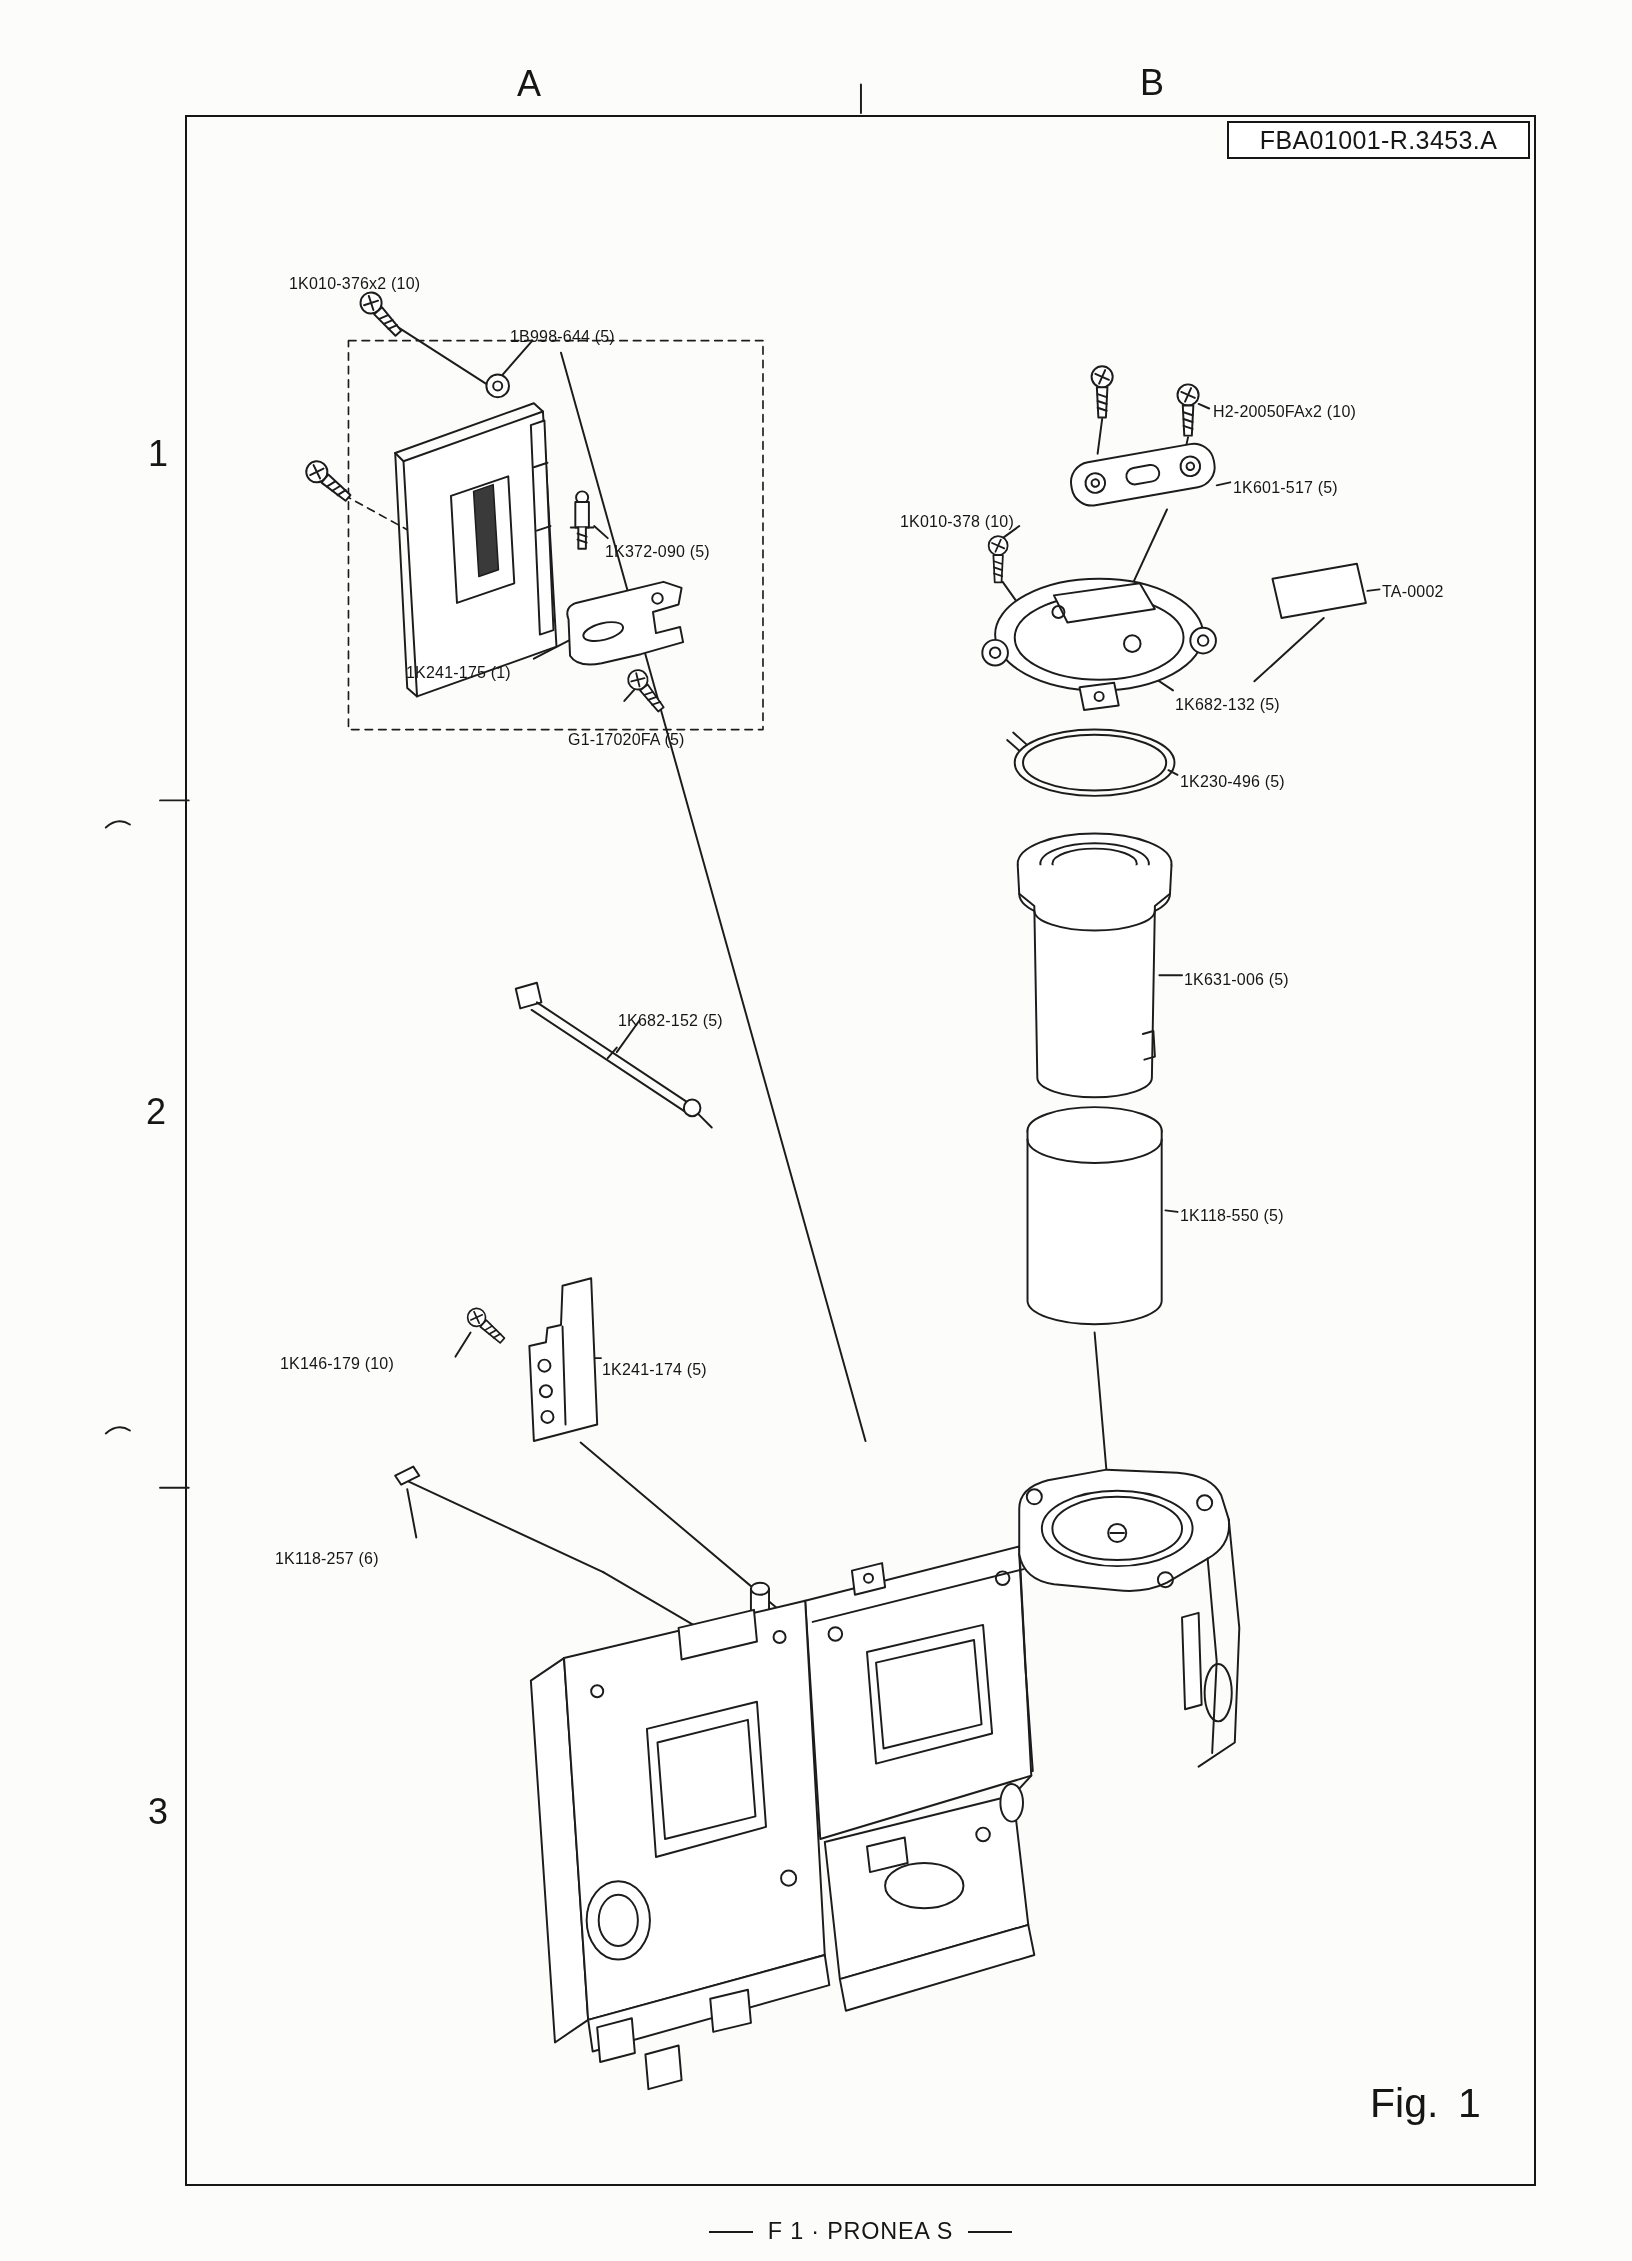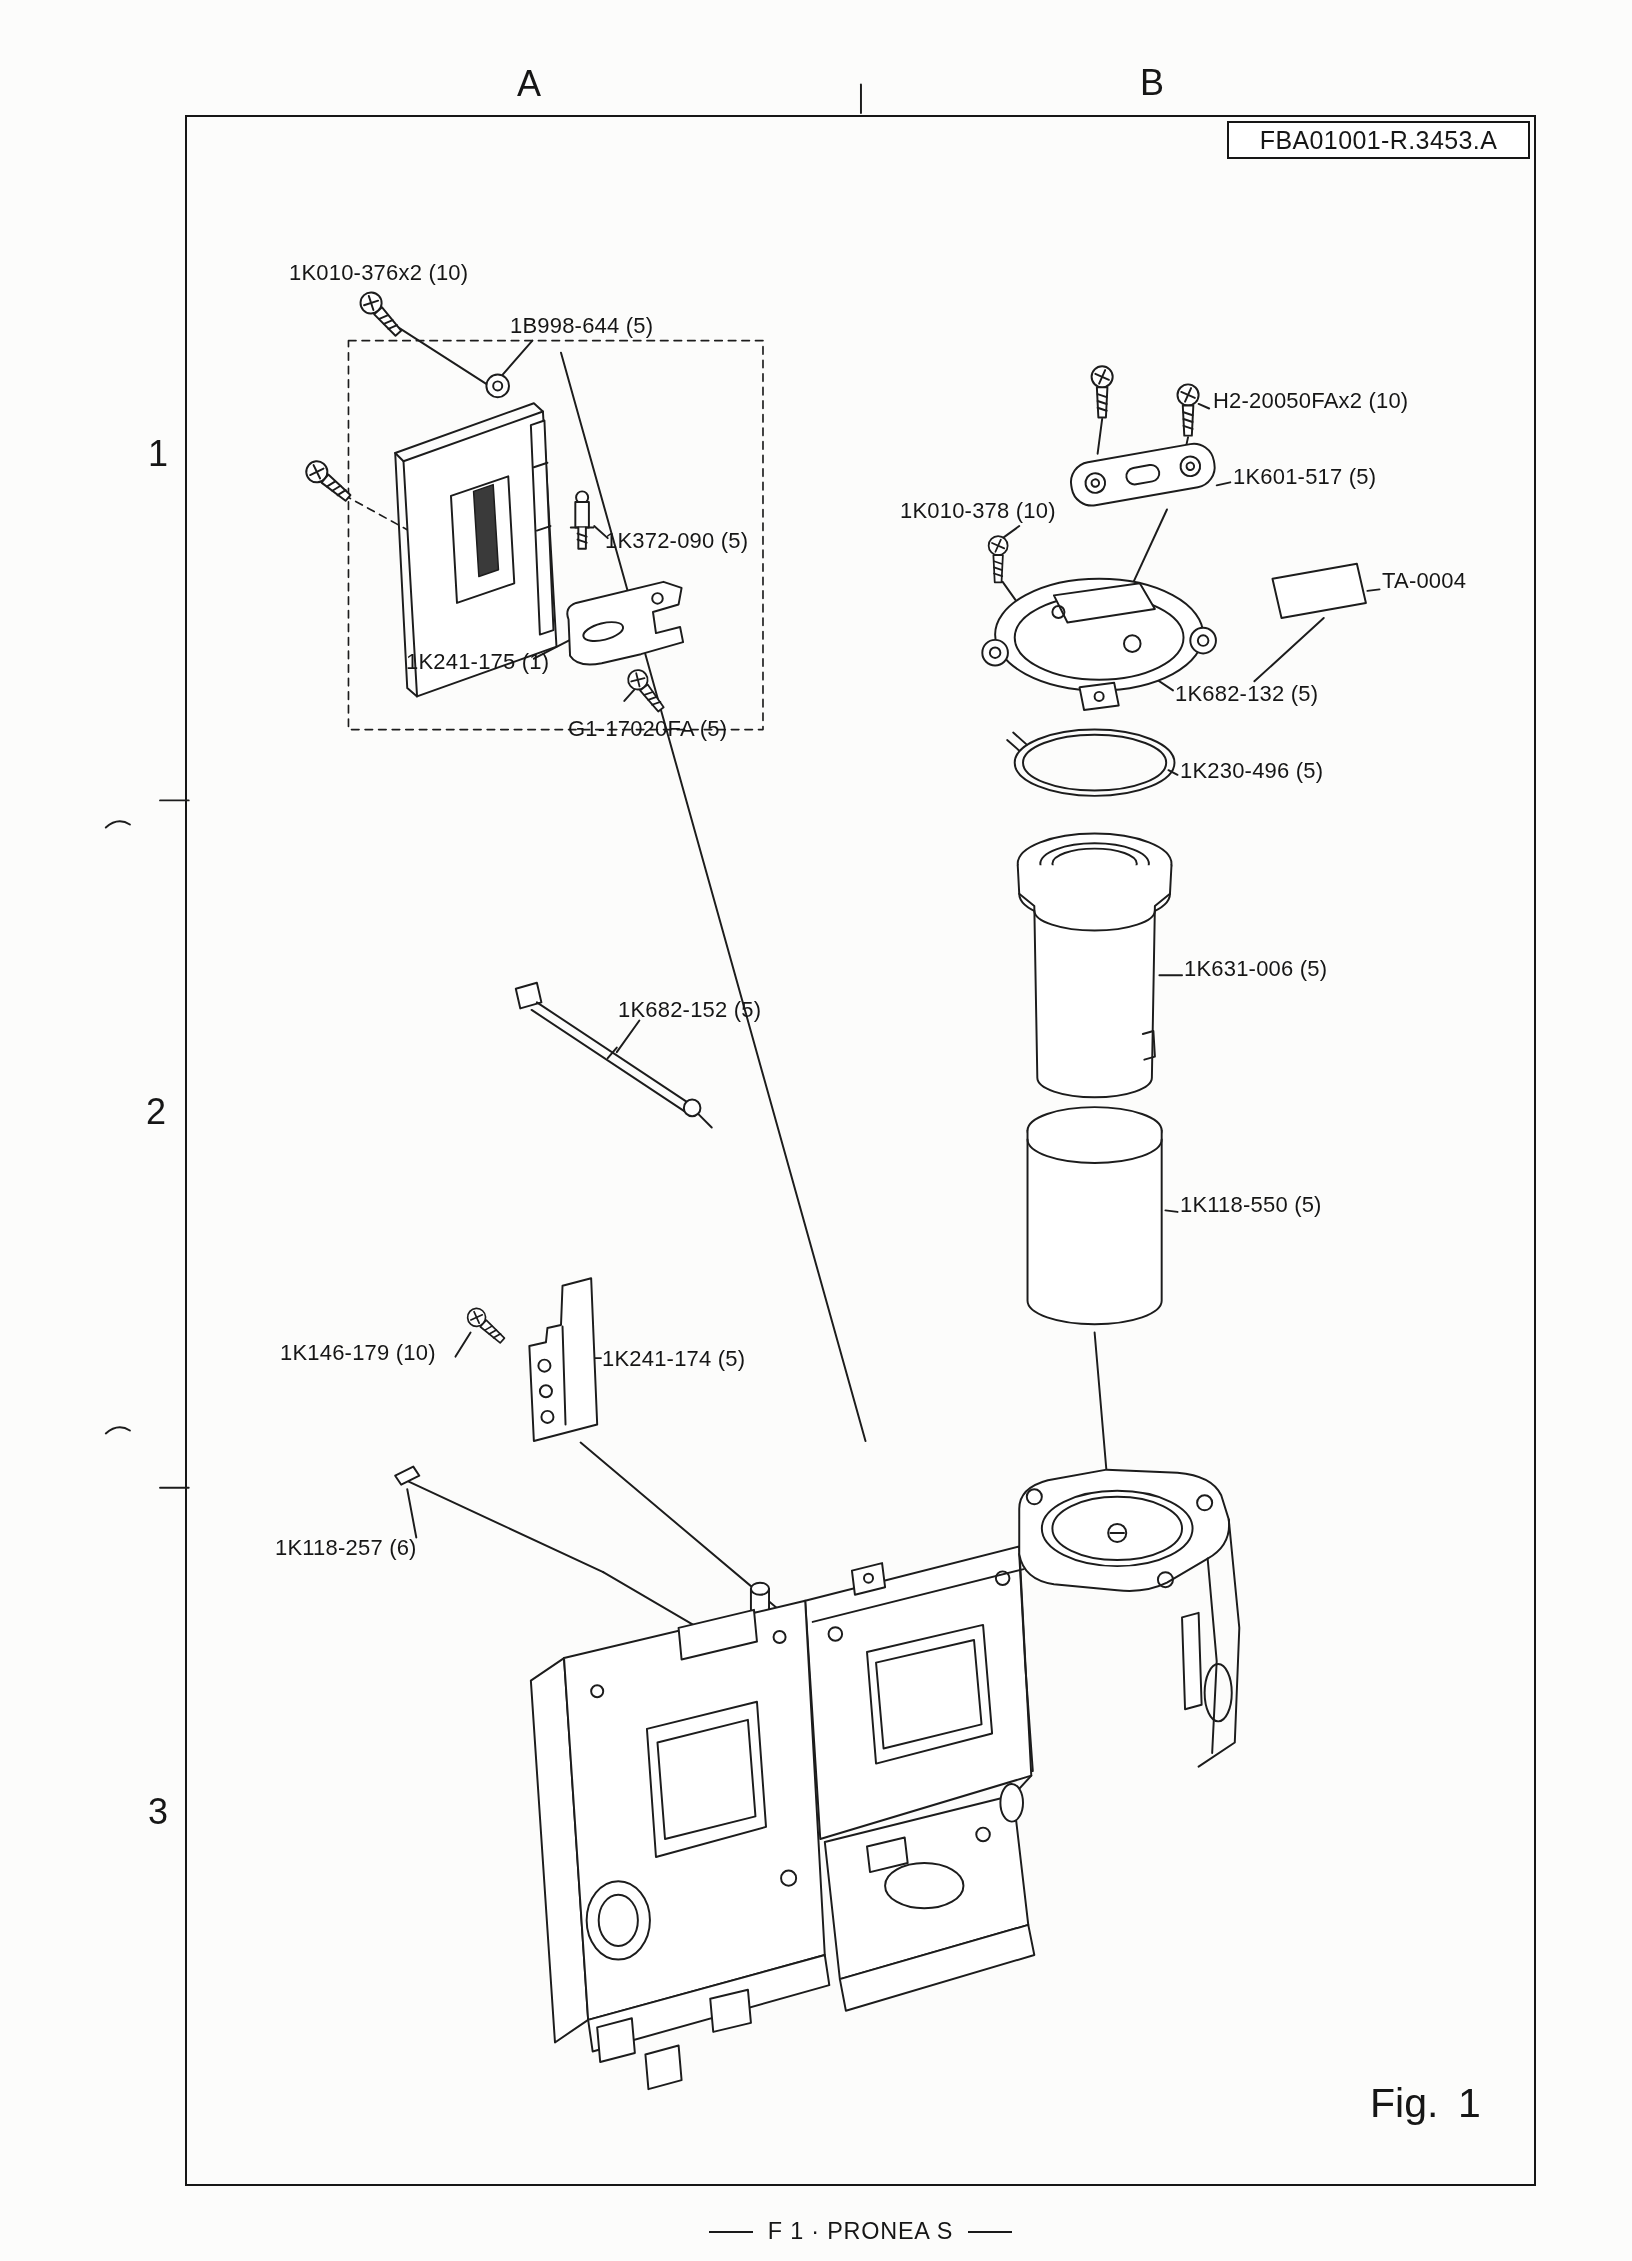--- a/index.html
+++ b/index.html
@@ -12,21 +12,21 @@
   .border-rect {
     position:absolute; left:185px; top:115px; width:1351px; height:2071px;
     border:2.3px solid #161616;
   }
   .art { position:absolute; left:0; top:0; width:1633px; height:2261px; }
   .art * { stroke:#1c1c1c; stroke-width:2.6; fill:none; stroke-linecap:round; stroke-linejoin:round; }
   .art .solid { fill:#ffffff; }
   .art .darkfill { fill:#3a3a3a; stroke-width:2; }
   .art .dashed { stroke-dasharray:10 8; stroke-width:2.2; }
   .grid-label { position:absolute; font-size:36px; line-height:1; }
-  .plabel { position:absolute; font-size:22px; letter-spacing:0.2px; white-space:nowrap; line-height:1.15; }
+  .plabel { position:absolute; font-size:16px; letter-spacing:0.2px; white-space:nowrap; line-height:1.15;margin-top:15px; }
   .doc-box {
     position:absolute; left:1227px; top:121px; width:303px; height:38px;
     border:2.3px solid #161616; background:#fff;
     display:flex; align-items:center; justify-content:center;
     font-size:25px; letter-spacing:0.4px;
   }
   .fig-caption {
     position:absolute; left:1370px; top:2083px;
     display:flex; gap:19.6px; font-size:41px; line-height:1;
   }
@@ -240,21 +240,21 @@
   </div>
 
   <div class="plabel" style="left:289px; top:260px;">1K010-376x2 (10)</div>
   <div class="plabel" style="left:510px; top:313px;">1B998-644 (5)</div>
   <div class="plabel" style="left:605px; top:528px;">1K372-090 (5)</div>
   <div class="plabel" style="left:406px; top:649px;">1K241-175 (1)</div>
   <div class="plabel" style="left:568px; top:716px;">G1-17020FA (5)</div>
   <div class="plabel" style="left:1213px; top:388px;">H2-20050FAx2 (10)</div>
   <div class="plabel" style="left:1233px; top:464px;">1K601-517 (5)</div>
   <div class="plabel" style="left:900px; top:498px;">1K010-378 (10)</div>
-  <div class="plabel" style="left:1382px; top:568px;">TA-0004</div>
+  <div class="plabel" style="left:1382px; top:568px;">TA-0002</div>
   <div class="plabel" style="left:1175px; top:681px;">1K682-132 (5)</div>
   <div class="plabel" style="left:1180px; top:758px;">1K230-496 (5)</div>
   <div class="plabel" style="left:1184px; top:956px;">1K631-006 (5)</div>
   <div class="plabel" style="left:1180px; top:1192px;">1K118-550 (5)</div>
   <div class="plabel" style="left:618px; top:997px;">1K682-152 (5)</div>
   <div class="plabel" style="left:280px; top:1340px;">1K146-179 (10)</div>
   <div class="plabel" style="left:602px; top:1346px;">1K241-174 (5)</div>
   <div class="plabel" style="left:275px; top:1535px;">1K118-257 (6)</div>
 
   <div class="fig-caption">

